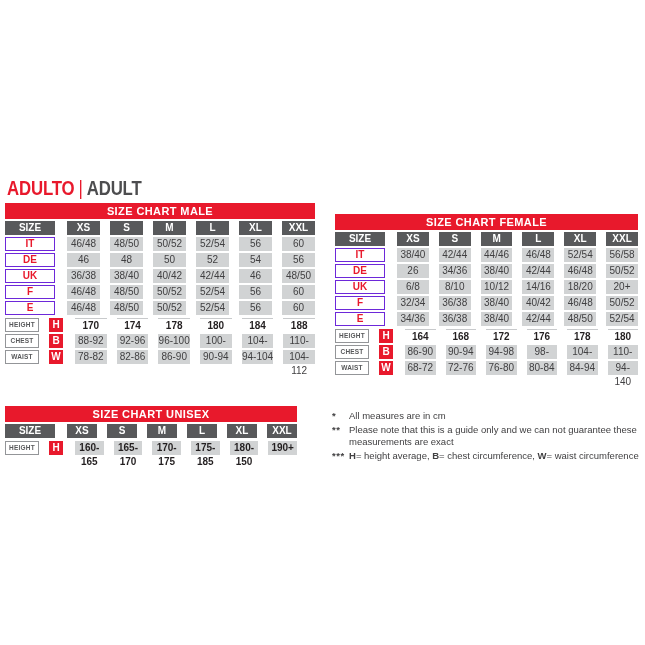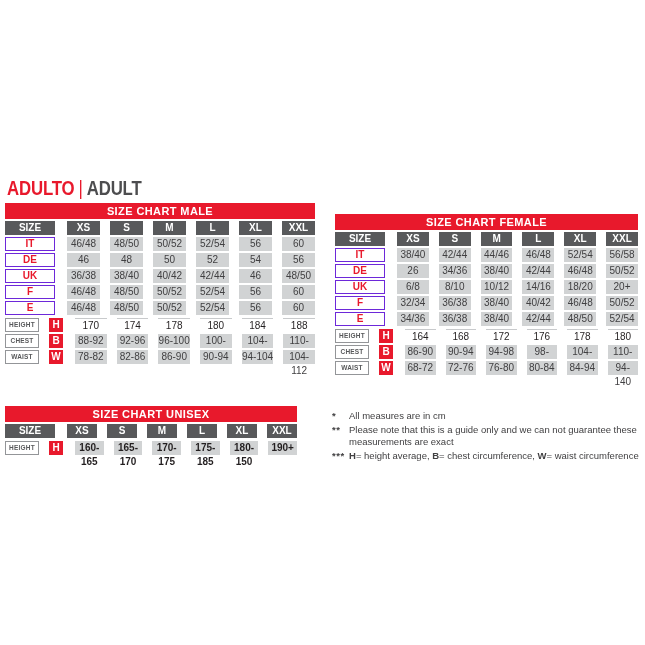--- a/index.html
+++ b/index.html
@@ -29,21 +29,21 @@
   .head { background:var(--dark-gray); color:#fff; font-weight:bold; }
   .size-label { background:#fff; border:1px solid #6d28d9; color:var(--red); font-weight:bold; line-height:12px; }
   .data-cell { background:var(--cell-gray); color:var(--text-dark); }
 
   .body-section { margin-top:3px; }
   .body-lab { flex:0 0 34px; width:34px; box-sizing:border-box; border:1px solid #939598; background:#fff;
               font-size:6.5px; font-weight:bold; color:#57585A; text-align:center; line-height:12px;
               letter-spacing:0.2px; }
   .badge { flex:0 0 14px; width:14px; margin-right:2px; background:var(--red); color:#fff;
            font-weight:bold; font-size:10px; text-align:center; line-height:14px; }
-  .cell.height { background:#fff; color:#231F20; font-weight:normal; border-top:1px solid #C8CACC; line-height:13px; }
+  .cell.height { background:#fff; color:#231F20; font-weight:bold; border-top:1px solid #C8CACC; line-height:13px; }
   .cell.measure { background:var(--cell-gray); color:var(--text-dark); }
   .cell.height-gray { background:var(--cell-gray); color:#231F20; font-weight:bold; }
 
   
   .footnotes { position:absolute; left:332px; top:410px; width:309px; font-size:9.5px; color:#414042; }
   .fn-line { display:flex; line-height:12.5px; margin-bottom:1px; }
   .fn-marker { flex:0 0 17px; font-weight:bold; letter-spacing:0.5px; }
   .fn-text { flex:1; }
   .fn-bold { font-weight:bold; }
 </style>

